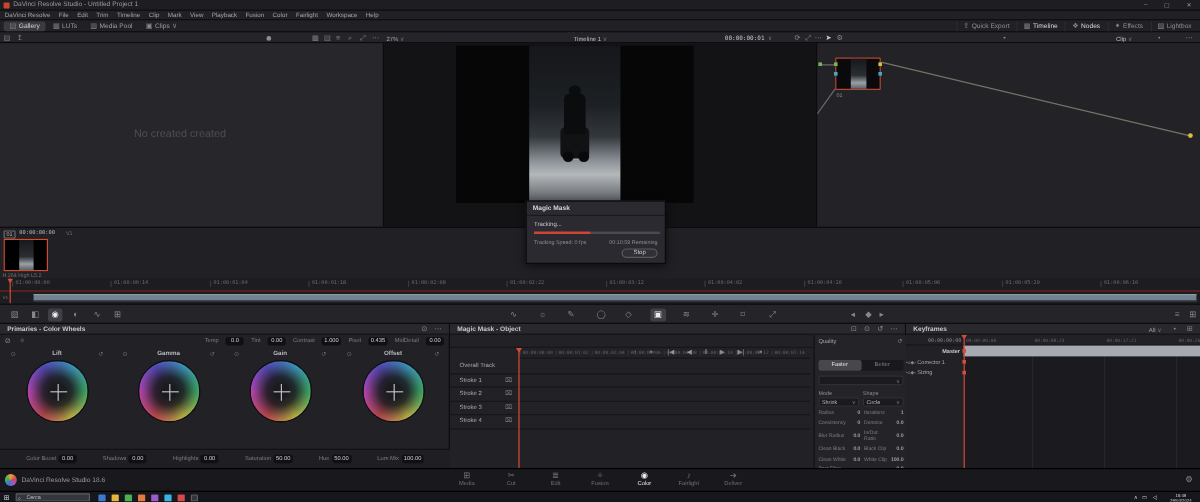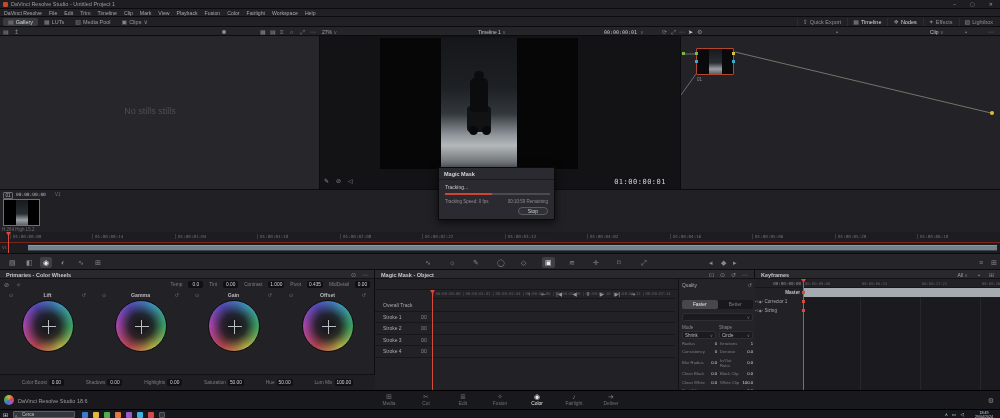--- a/index.html
+++ b/index.html
@@ -279,39 +279,33 @@
     <span class="ab ic" style="left:688px;top:2px;color:#d0d0d5">➤</span>
     <span class="ab ic" style="left:697px;top:2px">⚙</span>
     <span class="ab ic" style="left:836px;top:2px">•</span>
     <span class="ab" style="left:930px;top:2px;font-size:5px;color:#c0c0c5">
       <span>Clip</span> <span class="dim">∨</span></span>
     <span class="ab ic" style="left:965px;top:2px">•</span>
     <span class="ab ic" style="left:988px;top:2px">⋯</span>
   </div>
 
   <div class="ab gallery">
-    <div class="empty">No stills stills</div>
+    <div class="empty">No created created</div>
   </div>
 
   <div class="ab viewer">
     <div class="vidouter">
       <div class="scene">
         <div class="glow"></div>
         <div class="bike"></div>
         <div class="rider"></div>
         <div class="helmet"></div>
         <div class="wheelF"></div>
         <div class="wheelB"></div>
       </div>
-    </div>
-    <div class="vfooter">
-      <span class="ab ic" style="left:4px;top:8px">✎</span>
-      <span class="ab ic" style="left:16px;top:8px">⊘</span>
-      <span class="ab ic" style="left:28px;top:8px">◁</span>
-      <span class="vtimecode mono">01:00:00:01</span>
     </div>
   </div>
 
   <div class="ab nodepanel">
     <svg class="ab" style="left:0;top:0" width="320" height="153">
       <line x1="0" y1="59" x2="15" y2="38" stroke="#6a6a70" stroke-width="1"></line>
       <line x1="4" y1="18" x2="15" y2="18" stroke="#6a6a70" stroke-width="1"></line>
       <line x1="54" y1="16" x2="310" y2="77" stroke="#74746a" stroke-width="1"></line>
       <rect x="1" y="16" width="3" height="3" fill="#7ab648"></rect>
       <circle cx="311" cy="77" r="2" fill="#d9c03c"></circle>

